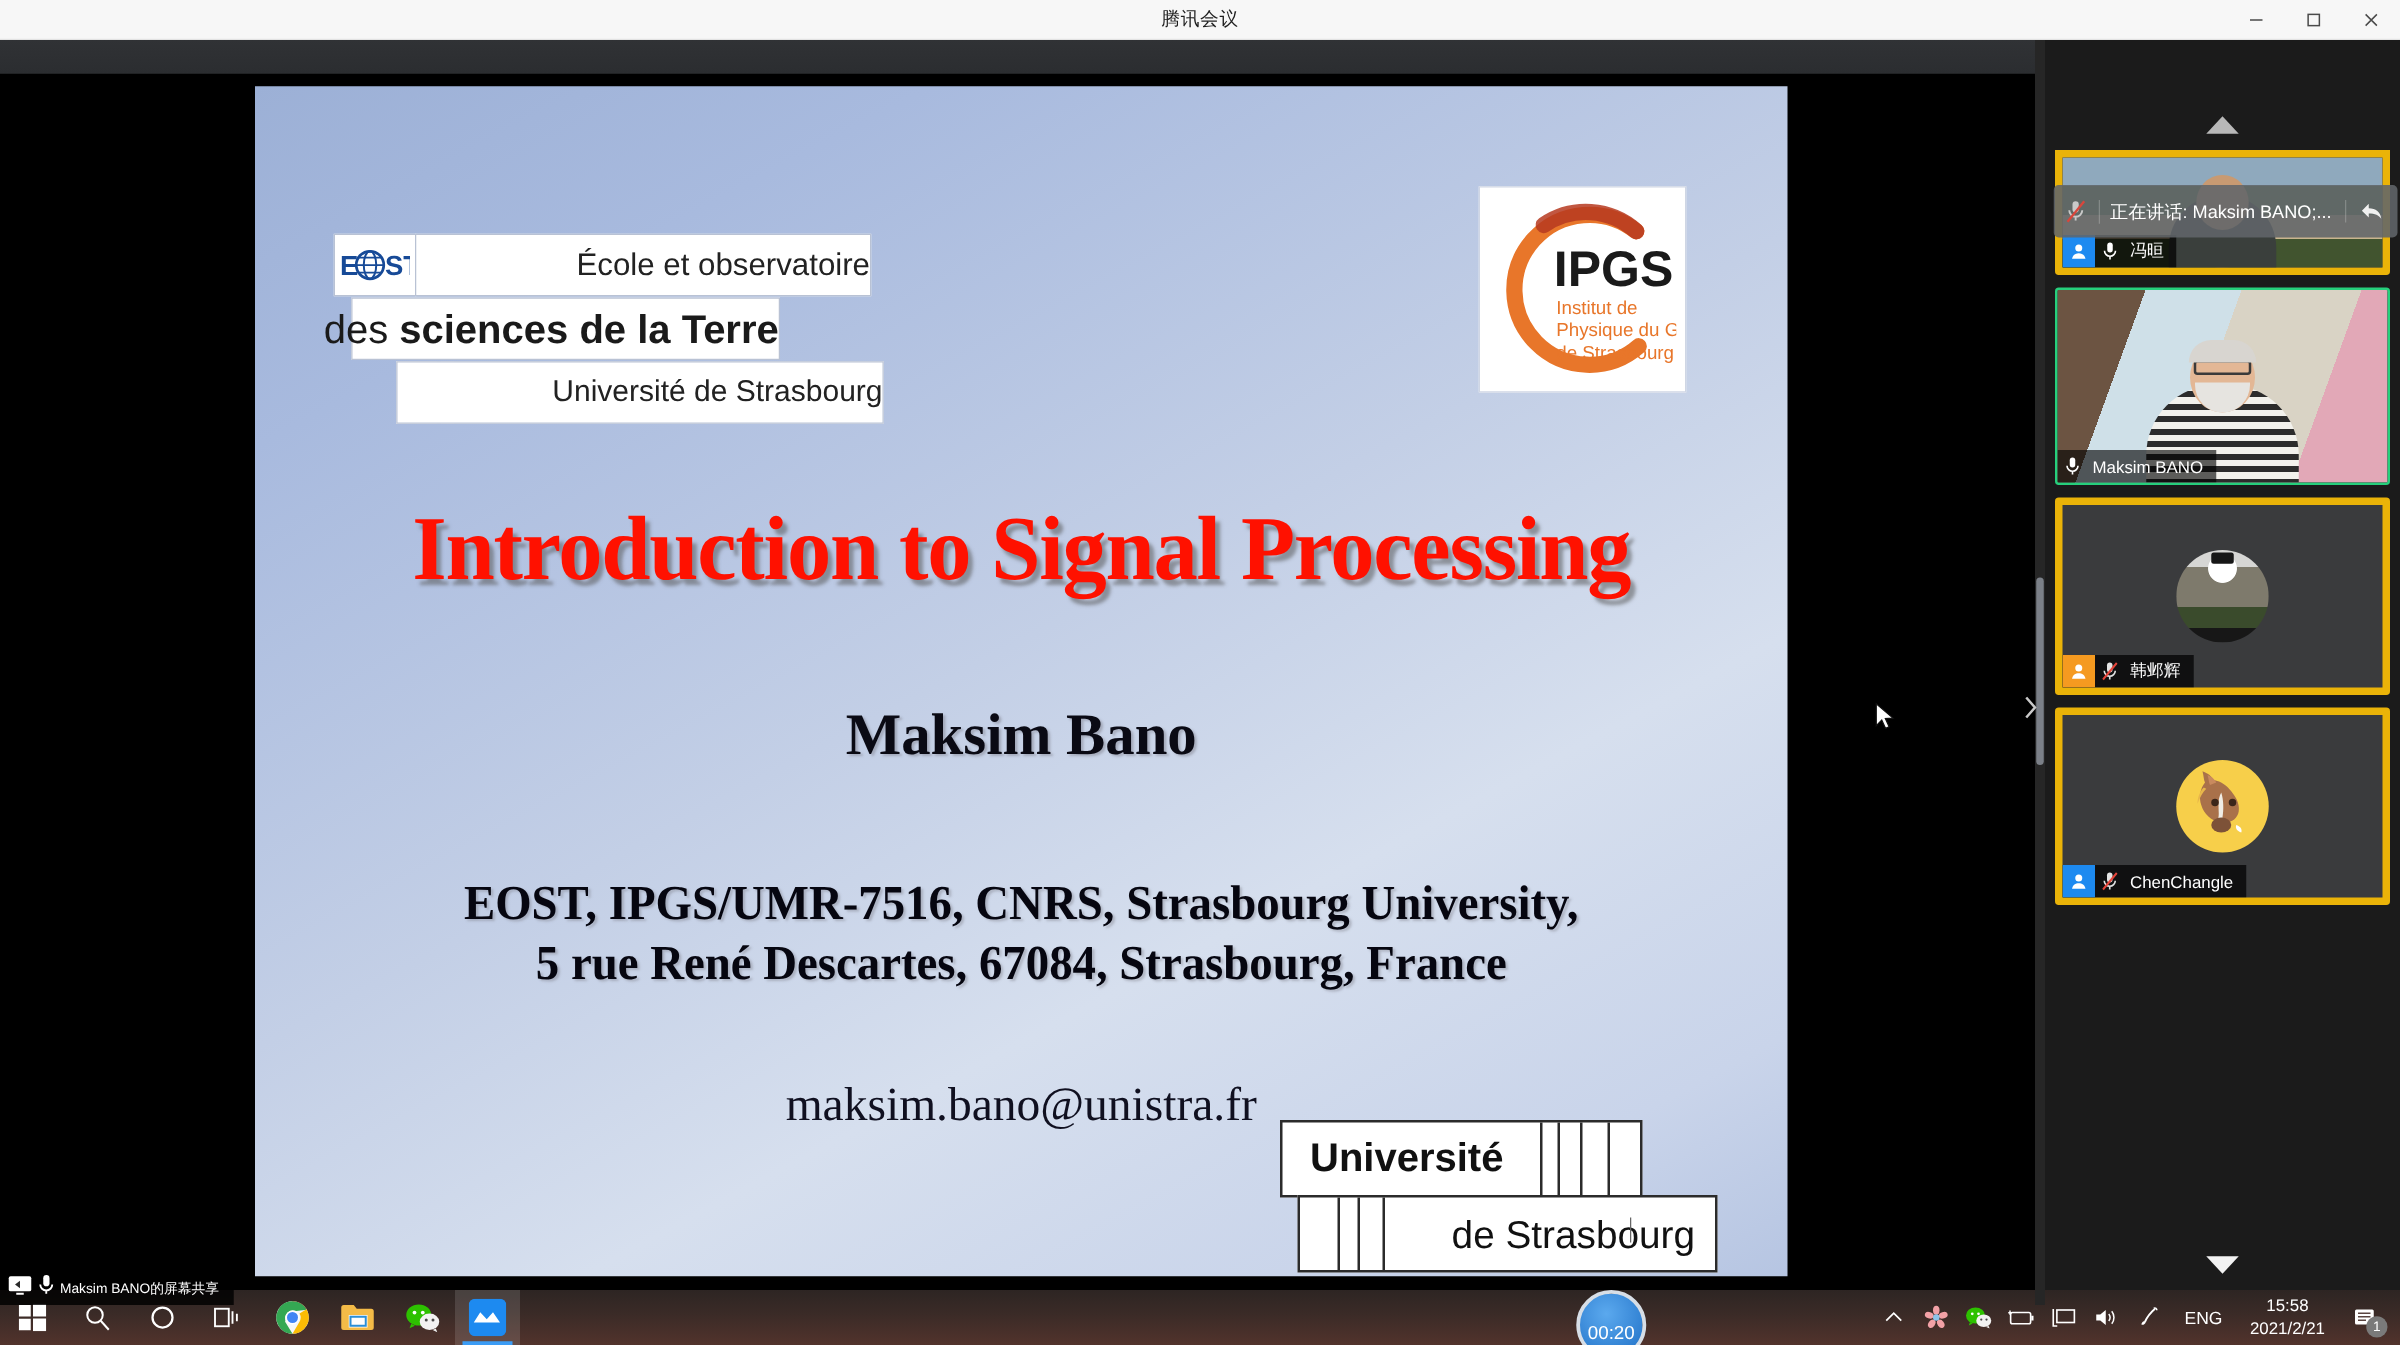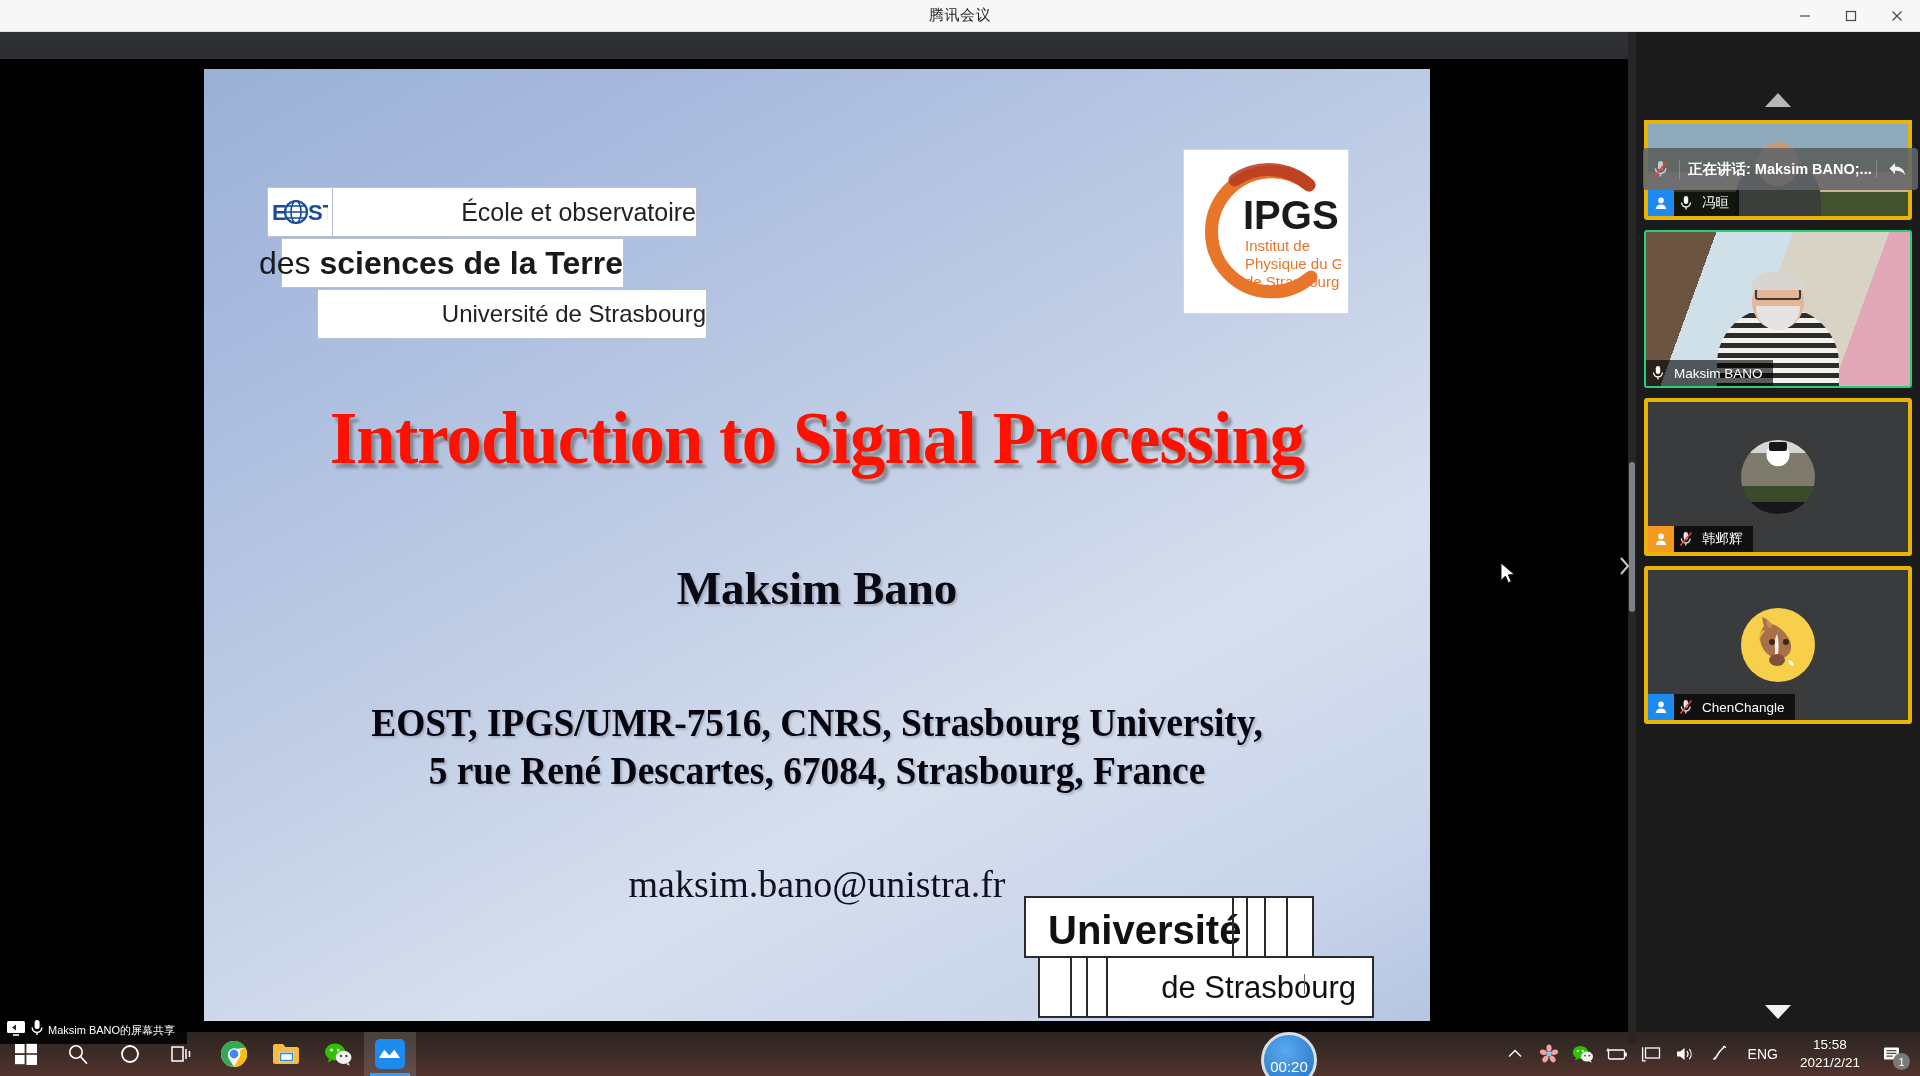--- a/index.html
+++ b/index.html
@@ -104,21 +104,21 @@
   .slide-footer {
     position: absolute; left: 16px; top: 928px; width: 800px;
     font-family: "Liberation Sans", sans-serif; font-weight: 700; font-size: 19.5px;
     color: #e8400c; line-height: 1.45;
   }
 
   
   .unistra { position: absolute; left: 820px; top: 827px; width: 350px; height: 122px; }
   .uni-box { position: absolute; background: #fff; border: 2px solid #2b2b2b; }
   .uni-r1 { left: 0; top: 0; width: 290px; height: 62px; }
-  .uni-r1 .t { position: absolute; left: 22px; top: 10px; font-size: 40px; font-weight: 700; color: #111; }
+  .uni-r1 .t { position: absolute; left: 22px; top: 10px; font-size: 32px; font-weight: 700; color: #111; }
   .uni-r2 { left: 14px; top: 60px; width: 336px; height: 62px; }
   .uni-r2 .t { position: absolute; right: 16px; top: 12px; font-size: 31px; font-weight: 400; color: #111; }
   .uni-v { position: absolute; border-left: 2px solid #2b2b2b; }
 
   .text-caret { position: absolute; left: 1100px; top: 905px; width: 1px; height: 20px; background: #666; }
 
   
   .rpanel {
     position: absolute; left: 1636px; top: 0; width: 284px; height: 1012px;
     background: #1b1b1b;
@@ -129,21 +129,21 @@
     background: #1b1b1b;
   }
   .panel-scroll-up { top: 48px; }
   .panel-scroll-down { bottom: 12px; }
   .tri-up { width: 0; height: 0; border-left: 13px solid transparent; border-right: 13px solid transparent; border-bottom: 14px solid #b8b8b8; }
   .tri-down { width: 0; height: 0; border-left: 13px solid transparent; border-right: 13px solid transparent; border-top: 14px solid #f2f2f2; }
 
   .tiles { position: absolute; left: 0; top: 88px; width: 284px; height: 890px; overflow: hidden; }
   .tile {
     position: relative; margin: 0 8px 10px 8px; height: 158px;
-    border: 4px solid #eab308; border-radius: 3px; background: #3a3b3d; overflow: hidden;
+    border: 6px solid #eab308; border-radius: 3px; background: #3a3b3d; overflow: hidden;
   }
   .tile.active { border: 2px solid #26d07c; }
   .tile.first { height: 100px; margin-top: 0; border-radius: 0 0 3px 3px; }
   .tile .namebar {
     position: absolute; left: 0; bottom: 0; height: 26px; display: flex; align-items: center;
     background: rgba(0,0,0,.72); padding-right: 10px; max-width: 96%;
   }
   .tile.active .namebar { background: rgba(0,0,0,.62); }
   .avatar-badge { width: 26px; height: 26px; flex: 0 0 26px; display: flex; align-items: center; justify-content: center; }
   .avatar-badge.blue { background: #1d8af0; }
@@ -209,21 +209,21 @@
     width: 34px; height: 42px; background: #e8c8aa; border-radius: 48% 48% 44% 44%; }
   .av-circle.photo .f-hair { position: absolute; left: 50%; top: 12px; transform: translateX(-50%);
     width: 36px; height: 16px; background: #2b2119; border-radius: 18px 18px 4px 4px; }
   .av-circle.photo .f-body { position: absolute; left: 50%; bottom: 0; transform: translateX(-50%);
     width: 56px; height: 20px; background: #9aa4ae; border-radius: 26px 26px 0 0; }
 
   
   .speak-banner {
     position: absolute; left: 1643px; top: 116px; width: 275px; height: 42px;
     background: rgba(97,101,106,.88); border-radius: 4px;
-    display: flex; align-items: center; z-index: 20; font-weight: bold;
+    display: flex; align-items: center; z-index: 20;
   }
   .speak-banner .sb-icon { width: 36px; display: flex; align-items: center; justify-content: center; }
   .speak-banner .sb-text {
     flex: 1; color: #fff; font-size: 14.5px; white-space: nowrap; overflow: hidden;
     border-left: 1px solid rgba(255,255,255,.22); padding-left: 8px;
   }
   .speak-banner .sb-back { width: 42px; display: flex; align-items: center; justify-content: center;
     border-left: 1px solid rgba(255,255,255,.22); }
 
   

